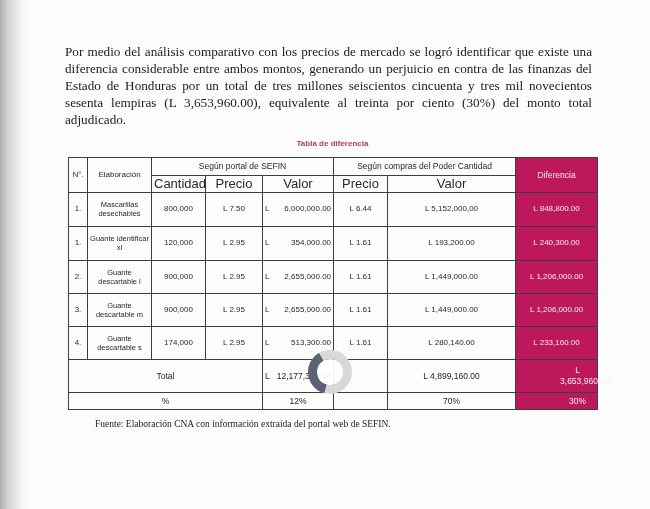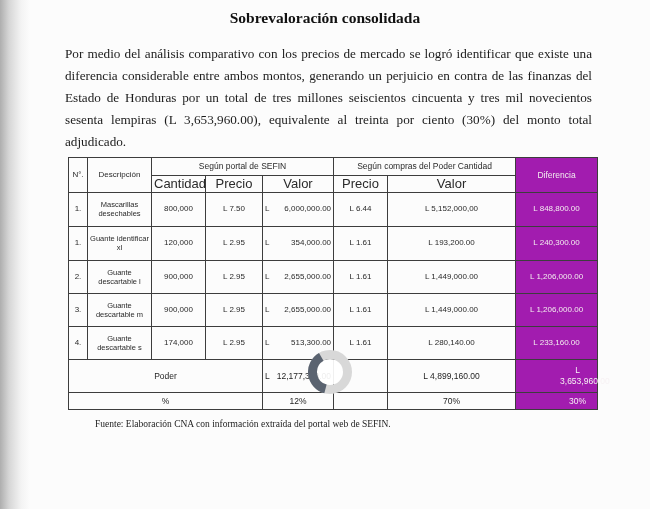--- a/index.html
+++ b/index.html
@@ -13,21 +13,21 @@
     position: absolute; left: 0; top: 0; width: 30px; height: 100%;
     background: linear-gradient(to right, #aeaeae 0%, #d6d6d6 30%, #f3f3f3 70%, rgba(255,255,255,0) 100%);
   }
   .doc-title {
     position: absolute; top: 9px; left: 0; width: 650px;
     text-align: center; font-weight: bold; font-size: 15.5px; color: #111;
     font-family: "Liberation Serif", serif;
   }
   .doc-paragraph {
     position: absolute; left: 65px; top: 43px; width: 527px;
-    text-align: justify; font-size: 13.2px; line-height: 22px; color: #1b1b1b;
+    text-align: justify; font-size: 13.2px; line-height: 17px; color: #1b1b1b;
     font-family: "Liberation Serif", serif;
   }
   .table-caption {
     position: absolute; left: 68px; top: 139px; width: 529px;
     text-align: center; font-size: 8px; font-weight: 600; color: #b23d4a;
     font-family: "Liberation Sans", sans-serif;
   }
   .table-wrap { position: absolute; left: 68px; top: 157px; }
   table.diff-table {
     border-collapse: collapse; table-layout: fixed; width: 529px;
@@ -39,60 +39,60 @@
     font-weight: normal; line-height: 1.2;
   }
   th.group-h { font-size: 8.5px; }
   th.sub-h { font-size: 13px; height: 13px; }
   th.num-h { vertical-align: bottom; padding-bottom: 2px; }
   td.desc { font-size: 7.5px; }
   .valor-flex span { display: inline-block; }
   td.valor-flex { padding: 0 4px; }
   td.valor-flex .vcur { float: left; }
   td.valor-flex .vval { float: right; }
-  .diff-col { background: #a21caf; color: #f3edef; }
+  .diff-col { background: #be185d; color: #f3edef; }
   .bold-row td { font-weight: bold; font-size: 8.5px; color: #1e1e1e; }
   .bold-row td.diff-col { color: #f7f2f4; padding-left: 44px; }
   td.gap { border: none; background: transparent; }
   .footnote {
     position: absolute; left: 66px; top: 419px;
     font-size: 9.5px; color: #222; font-family: "Liberation Serif", serif; margin-left: 29px;
   }
   .spinner {
     position: absolute; left: 308px; top: 350px; width: 44px; height: 44px;
     z-index: 5;
   }
 </style>
 </head>
 <body>
 
 <div class="page">
   <div class="left-shade"></div>
 
-  <div class="doc-title">Sobrevaloración consolidada</div>
 
   <div class="doc-paragraph">Por medio del análisis comparativo con los precios de mercado se logró identificar que existe una diferencia considerable entre ambos montos, generando un perjuicio en contra de las finanzas del Estado de Honduras por un total de tres millones seiscientos cincuenta y tres mil novecientos sesenta lempiras (L 3,653,960.00), equivalente al treinta por ciento (30%) del monto total adjudicado.</div>
 
+  <div class="table-caption">Tabla de diferencia</div>
 
   <div class="table-wrap">
     <table class="diff-table">
       <colgroup>
         <col style="width:19px">
           <col style="width:64px">
           <col style="width:54px">
           <col style="width:57px">
         <col style="width:71px">
           <col style="width:54px">
           <col style="width:128px">
           <col style="width:82px">
       </colgroup>
       <thead>
         <tr style="height:18px">
           <th rowspan="2" class="num-h">N°.</th>
-          <th rowspan="2">Descripción</th>
+          <th rowspan="2">Elaboración</th>
           <th colspan="3" class="group-h">Según portal de SEFIN</th>
           <th colspan="2" class="group-h">Según compras del Poder Cantidad</th>
           <th rowspan="2" class="diff-col group-h">Diferencia</th>
         </tr>
         <tr style="height:13px">
           <th class="sub-h">Cantidad</th>
           <th class="sub-h">Precio</th>
           <th class="sub-h">Valor</th>
           <th class="sub-h">Precio</th>
           <th class="sub-h">Valor</th>
@@ -158,21 +158,21 @@
           <td>L 2.95</td>
           <td class="valor-flex">
               <span class="vcur">L</span>
               <span class="vval">513,300.00</span>
             </td>
           <td>L 1.61</td>
           <td>L 280,140.00</td>
           <td class="diff-col">L 233,160.00</td>
         </tr>
         <tr style="height:33px" class="bold-row">
-          <td colspan="4">Poder</td>
+          <td colspan="4">Total</td>
           <td class="valor-flex">
               <span class="vcur">L</span>
               <span class="vval">12,177,300.00</span>
             </td>
           <td class="gap"></td>
           <td>L 4,899,160.00</td>
           <td class="diff-col">L 3,653,960.00</td>
         </tr>
         <tr style="height:17px" class="bold-row">
           <td colspan="4">%</td>

